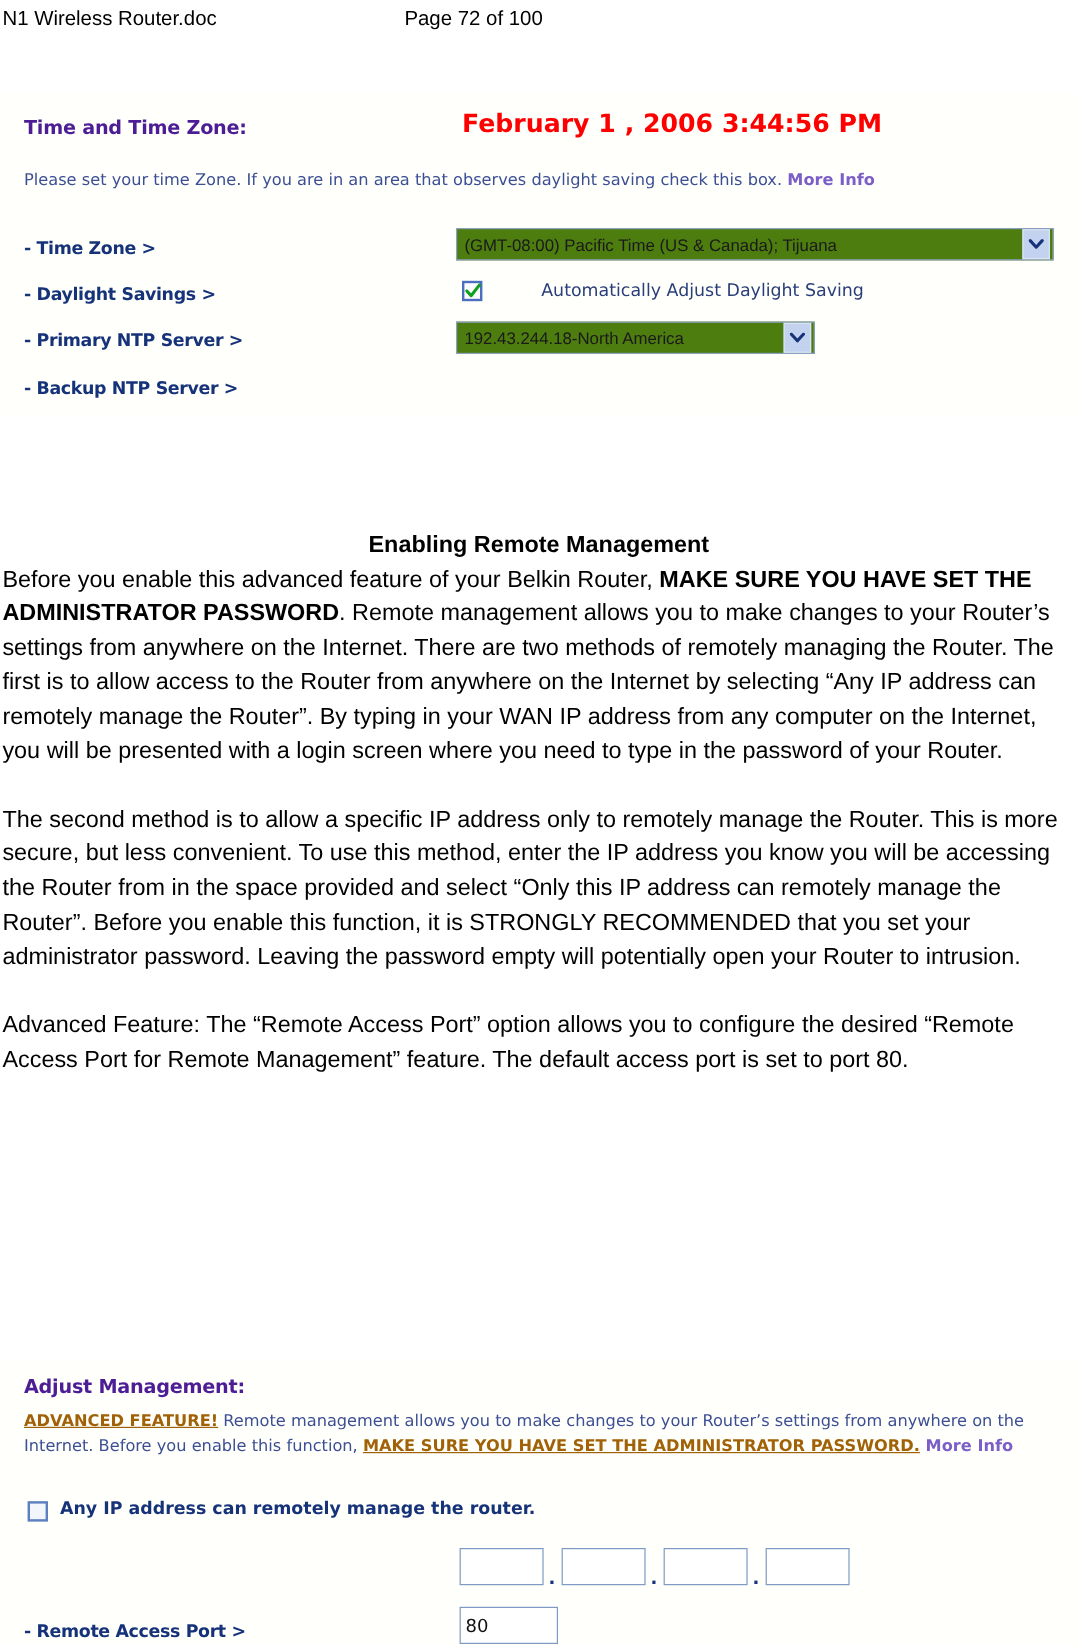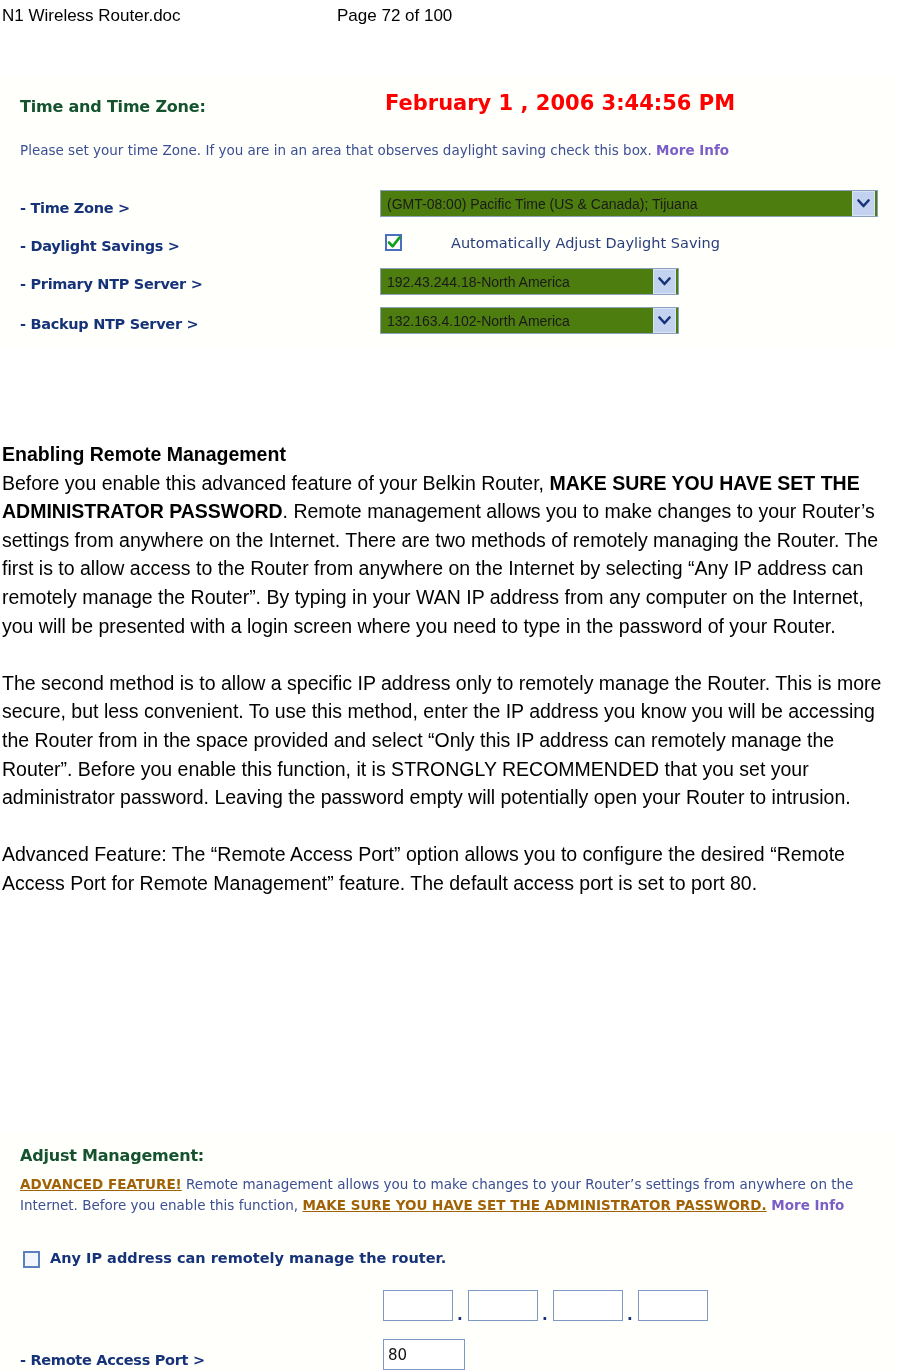--- a/index.html
+++ b/index.html
@@ -42,21 +42,21 @@
     font-family: "DejaVu Sans", sans-serif;
     color: #16337a;
   }
   .panel-top { top: 78px; height: 268px; }
   .panel-bottom { top: 1134px; height: 237px; }
 
   .pnl-title {
     position: absolute;
     font-weight: bold;
     font-size: 16px;
-    color: #14532d;
+    color: #4c1d95;
     letter-spacing: -0.2px;
     white-space: nowrap;
   }
   .pnl-datetime {
     position: absolute;
     font-weight: bold;
     font-size: 21px;
     color: #ff0000;
     white-space: nowrap;
     letter-spacing: 0px;
@@ -162,21 +162,21 @@
   
   .body-text {
     position: absolute;
     left: 2px;
     width: 894px;
     font-size: 19.5px;
     line-height: 28.6px;
     color: #000;
     font-family: "Liberation Sans", sans-serif;
   }
-  .body-text .hd { font-weight: bold; }
+  .body-text .hd { font-weight: bold; text-align: center; }
   .body-text p { margin: 0; }
   .body-text .gap { height: 28.6px; }
 </style>
 </head>
 <body>
 
 <div class="doc-header">
   <span class="hdr-file">N1 Wireless Router.doc</span>
   <span class="hdr-page">Page 72 of 100</span>
 </div>
@@ -213,28 +213,20 @@
   <div class="xp-select" style="left:380px; top:190px; width:299px;">
     <span class="sel-text">192.43.244.18-North America</span>
     <span class="sel-arrow">
       <svg width="13" height="9" viewBox="0 0 13 9">
           <path d="M1.5 1.5 L6.5 7 L11.5 1.5" stroke="#16337a" stroke-width="2.6" fill="none" stroke-linecap="round" stroke-linejoin="round"></path>
         </svg>
     </span>
   </div>
 
   <div class="pnl-label" style="left:20px; top:236px;">- Backup NTP Server &gt;</div>
-  <div class="xp-select" style="left:380px; top:229px; width:299px;">
-    <span class="sel-text">132.163.4.102-North America</span>
-    <span class="sel-arrow">
-      <svg width="13" height="9" viewBox="0 0 13 9">
-          <path d="M1.5 1.5 L6.5 7 L11.5 1.5" stroke="#16337a" stroke-width="2.6" fill="none" stroke-linecap="round" stroke-linejoin="round"></path>
-        </svg>
-    </span>
-  </div>
 </div>
 
 <div class="body-text" style="top:440px;">
   <p class="hd">Enabling Remote Management</p>
   <p><span>Before you enable this advanced feature of your Belkin Router, </span><b>MAKE SURE YOU HAVE SET THE ADMINISTRATOR PASSWORD</b><span>. Remote management allows you to make changes to your Router’s settings from anywhere on the Internet. There are two methods of remotely managing the Router. The first is to allow access to the Router from anywhere on the Internet by selecting “Any IP address can remotely manage the Router”. By typing in your WAN IP address from any computer on the Internet, you will be presented with a login screen where you need to type in the password of your Router.</span></p>
   <div class="gap"></div>
   <p>The second method is to allow a specific IP address only to remotely manage the Router. This is more secure, but less convenient. To use this method, enter the IP address you know you will be accessing the Router from in the space provided and select “Only this IP address can remotely manage the Router”. Before you enable this function, it is STRONGLY RECOMMENDED that you set your administrator password. Leaving the password empty will potentially open your Router to intrusion.</p>
   <div class="gap"></div>
   <p>Advanced Feature: The “Remote Access Port” option allows you to configure the desired “Remote Access Port for Remote Management” feature. The default access port is set to port 80.</p>
 </div>

